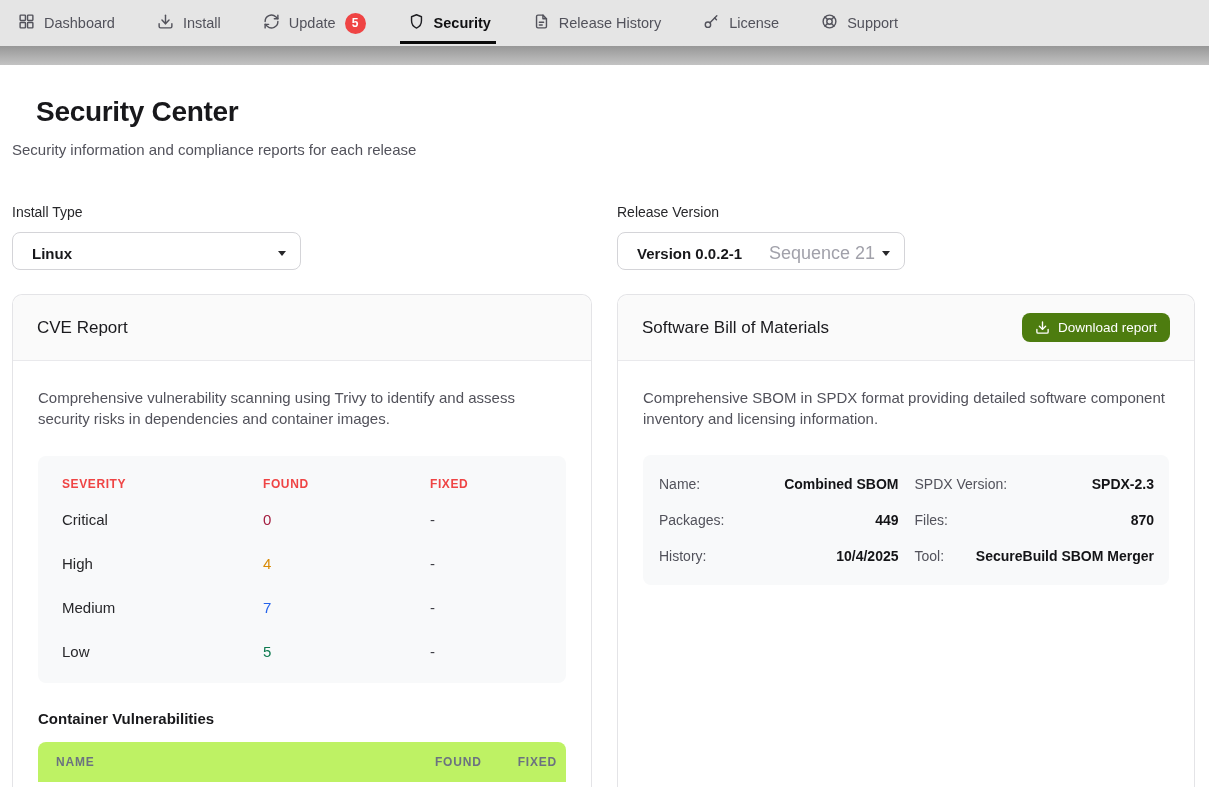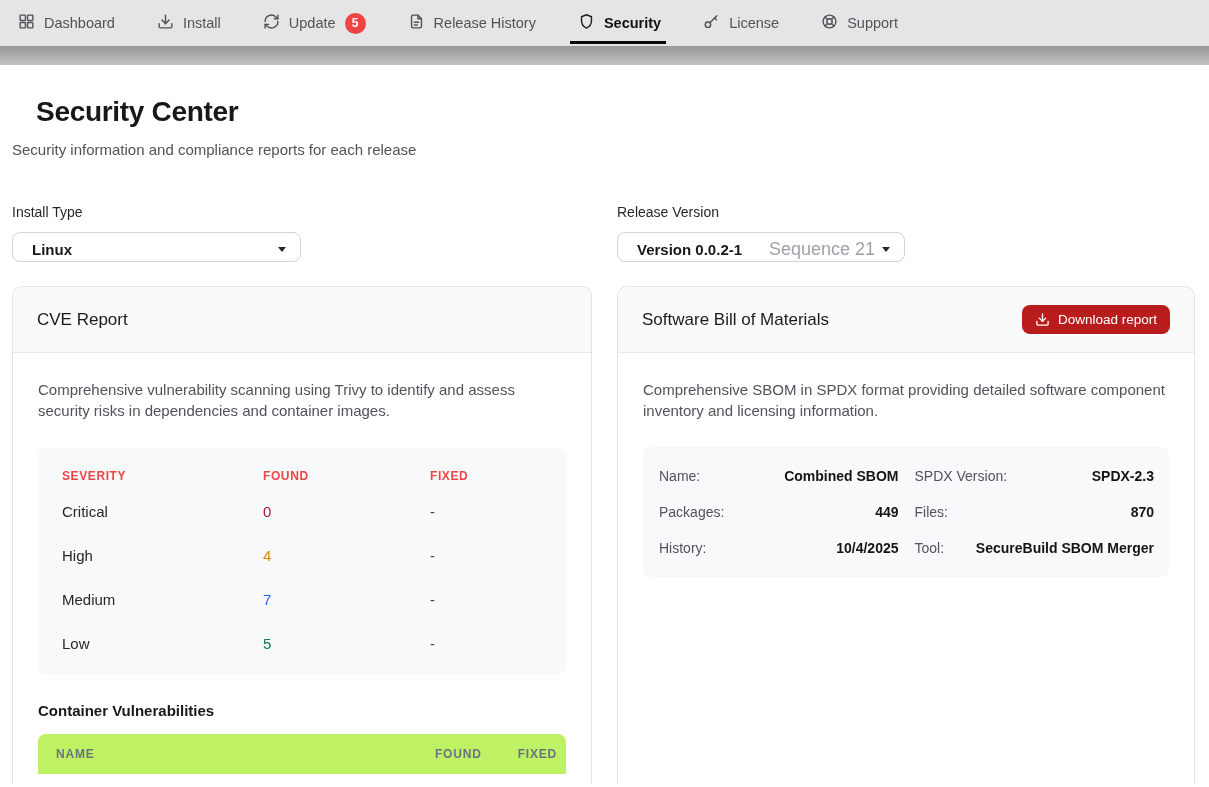--- a/index.html
+++ b/index.html
@@ -25,21 +25,21 @@
   
   .content { padding:0 12px; }
   .page-title { margin-top:31px; font-size:28px; font-weight:700; letter-spacing:-0.3px;margin-left:24px; }
   .page-subtitle { margin-top:13px; font-size:15px; color:#52525b; }
 
   .cols { display:grid; grid-template-columns:580px 578px; column-gap:25px; }
 
   
   .filters { margin-top:46px; }
   .filter-label { font-size:14px; font-weight:500; color:#27272a; margin-bottom:12px; }
-  .select { height:30px; background:#fff; border:1px solid #d4d4d8; border-radius:8px;
+  .select { height:38px; background:#fff; border:1px solid #d4d4d8; border-radius:8px;
     display:flex; align-items:center; justify-content:space-between;
     padding:4px 14px 0 19px; cursor:pointer; }
   .select-left { width:289px; }
   .select-right { width:288px; }
   .select-value { font-size:15px; font-weight:700; color:#18181b; }
   .select-meta { display:flex; align-items:center; gap:7px; }
   .sequence-text { font-size:18px; color:#a1a1aa; }
   .caret { width:0; height:0; border-left:4.5px solid transparent;
     border-right:4.5px solid transparent; border-top:5.5px solid #27272a; }
 
@@ -120,39 +120,39 @@
         <path d="M3 12a9 9 0 0 1 15-6.7L21 8"></path>
           <path d="M21 3v5h-5"></path>
         <path d="M21 12a9 9 0 0 1-15 6.7L3 16"></path>
           <path d="M3 21v-5h5"></path>
       </svg>
     </span>
     <span>Update</span>
     <span class="nav-badge" style="background: rgb(239, 68, 68);">5</span>
   </div>
 
+  <div class="nav-item active">
+    <span>
+      <svg width="17" height="17" viewBox="0 0 24 24" fill="none" stroke-width="2" stroke-linecap="round" stroke-linejoin="round">
+        <path d="M12 2.5 L19 5.3 V11 C19 16.1 16 19.6 12 21.3 C8 19.6 5 16.1 5 11 V5.3 Z"></path>
+      </svg>
+    </span>
+    <span>Security</span>
+  </div>
+
   <div class="nav-item">
     <span>
       <svg width="17" height="17" viewBox="0 0 24 24" fill="none" stroke-width="2" stroke-linecap="round" stroke-linejoin="round">
         <path d="M14 3H7a2 2 0 0 0-2 2v14a2 2 0 0 0 2 2h10a2 2 0 0 0 2-2V8z"></path>
           <path d="M14 3v5h5"></path>
         <line x1="9" y1="13" x2="15" y2="13"></line>
           <line x1="9" y1="17" x2="13" y2="17"></line>
       </svg>
     </span>
     <span>Release History</span>
-  </div>
-
-  <div class="nav-item active">
-    <span>
-      <svg width="17" height="17" viewBox="0 0 24 24" fill="none" stroke-width="2" stroke-linecap="round" stroke-linejoin="round">
-        <path d="M12 2.5 L19 5.3 V11 C19 16.1 16 19.6 12 21.3 C8 19.6 5 16.1 5 11 V5.3 Z"></path>
-      </svg>
-    </span>
-    <span>Security</span>
   </div>
 
   <div class="nav-item">
     <span>
       <svg width="17" height="17" viewBox="0 0 24 24" fill="none" stroke-width="2" stroke-linecap="round" stroke-linejoin="round">
         <circle cx="7" cy="16.5" r="3.8"></circle>
           <path d="M9.8 13.7 L19.5 4"></path>
           <path d="M16.5 7 L19 9.5"></path>
       </svg>
     </span>
@@ -243,21 +243,21 @@
           <span class="cv-name">Name</span>
           <span class="cv-found">Found</span>
           <span>Fixed</span>
         </div>
       </div>
     </section>
 
     <section class="card">
       <div class="card-header">
         <span class="card-title">Software Bill of Materials</span>
-        <button class="download-btn" style="background: #b91c1c;">
+        <button class="download-btn" style="background: #4d7c0f;">
           <span style="display:flex;">
             <svg width="15" height="15" viewBox="0 0 24 24" fill="none" stroke="#ffffff" stroke-width="2.2" stroke-linecap="round" stroke-linejoin="round">
               <path d="M21 15v4a2 2 0 0 1-2 2H5a2 2 0 0 1-2-2v-4"></path>
                 <polyline points="7 10 12 15 17 10"></polyline>
                 <line x1="12" y1="15" x2="12" y2="3"></line>
             </svg>
           </span>
           <span>Download report</span>
         </button>
       </div>

